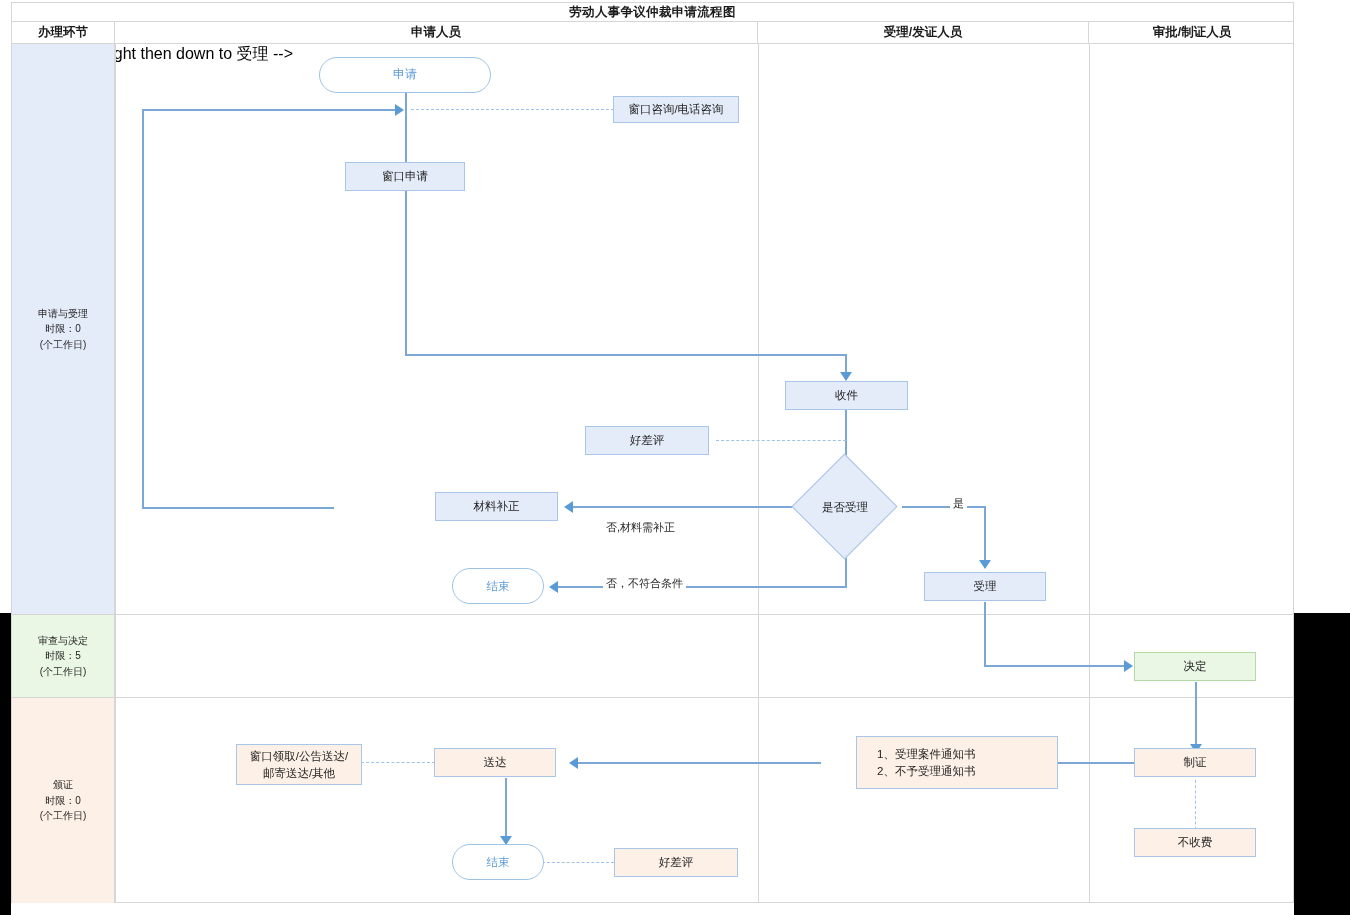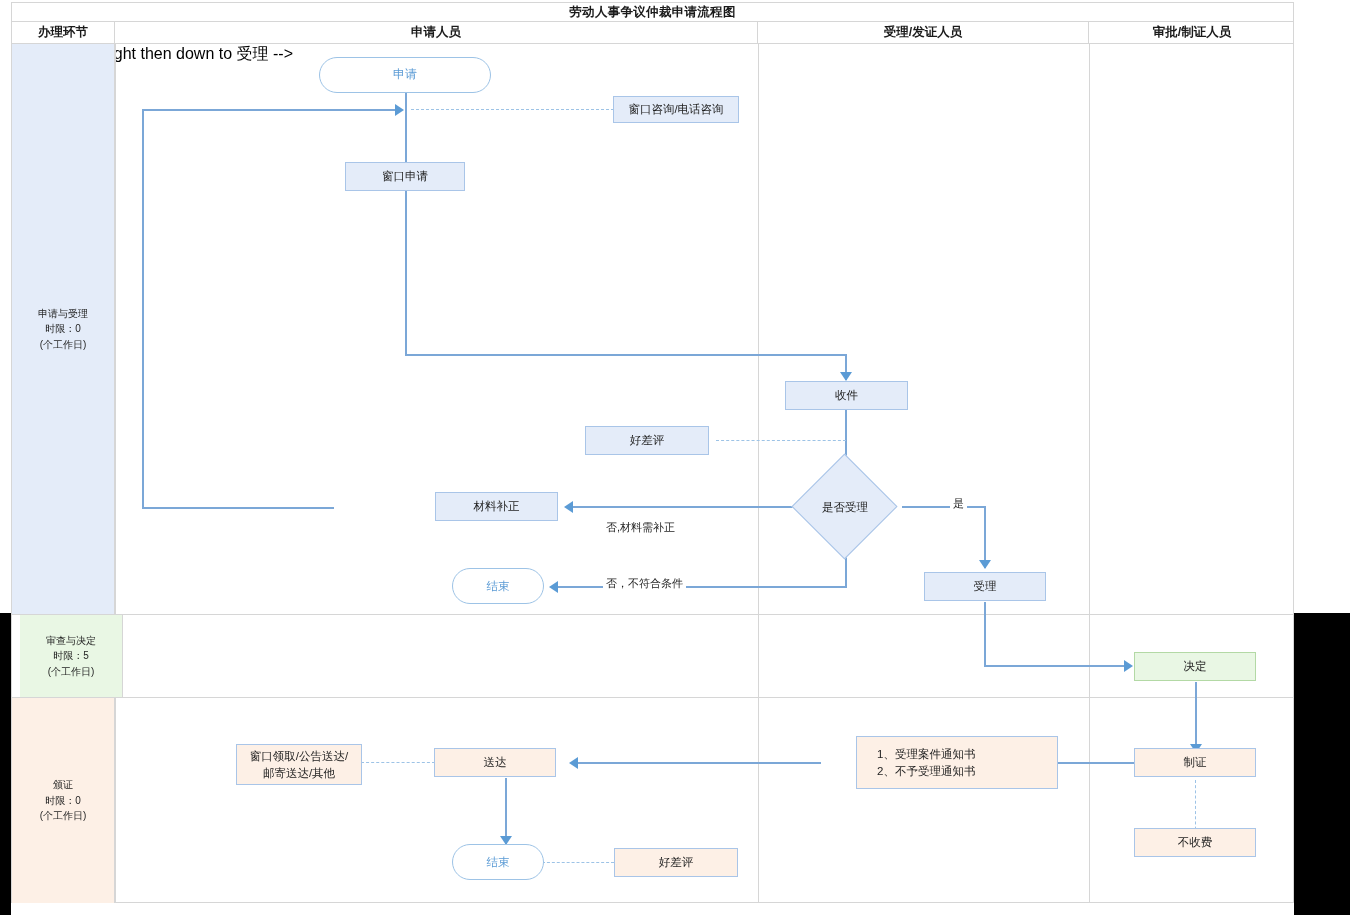--- a/index.html
+++ b/index.html
@@ -137,21 +137,21 @@
     
     <div class="hline" style="top:570px;"></div>
     <div class="hline" style="top:653px;"></div>
 
     
     <div class="phase" style="top:0;     height:570px; background:#e4ecf9;">
       <span>申请与受理</span>
       <span>时限：0</span>
       <span>(个工作日)</span>
     </div>
-    <div class="phase" style="top:571px; height:82px;  background:#e9f7e4;margin-left:8px;">
+    <div class="phase" style="top:571px; height:82px;  background:#e9f7e4;">
       <span>审查与决定</span>
       <span>时限：5</span>
       <span>(个工作日)</span>
     </div>
     <div class="phase" style="top:654px; height:205px; background:#fdf0e6;">
       <span>颁证</span>
       <span>时限：0</span>
       <span>(个工作日)</span>
     </div>
 

